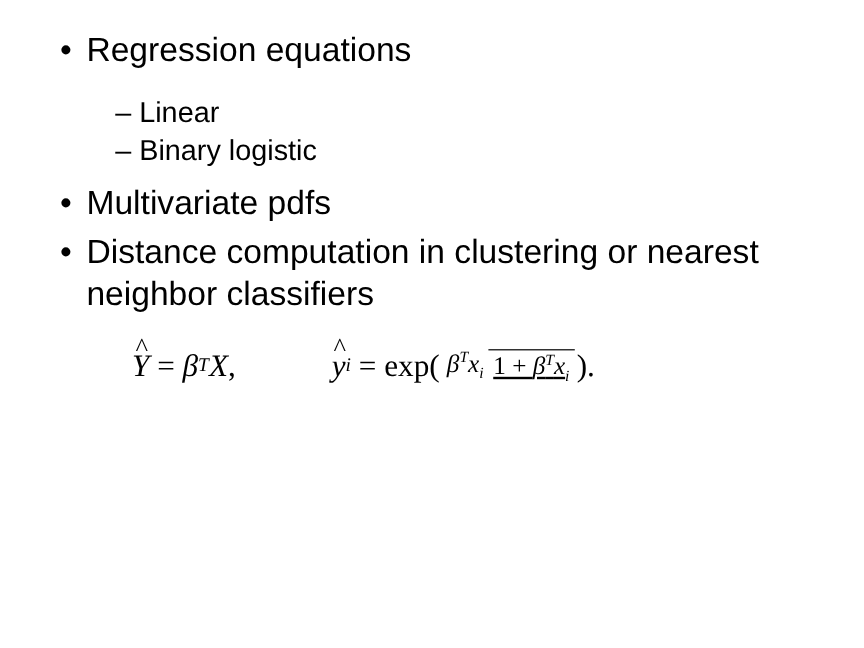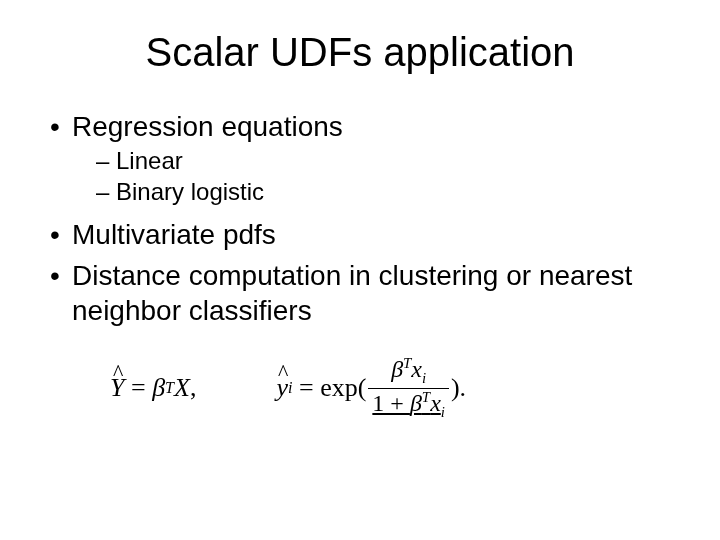--- a/index.html
+++ b/index.html
@@ -3,39 +3,38 @@
 <meta charset="utf-8">
 <style>
   * { margin: 0; padding: 0; box-sizing: border-box; }
   html, body { width: 720px; height: 540px; background: #fff; font-family: Arial, Helvetica, sans-serif; color: #000; }
   .slide { width: 720px; height: 540px; position: relative; padding: 24px 36px 0 36px; }
   .title { font-size: 40px; text-align: center; margin-top: 6px; margin-bottom: 34px; font-weight: 400; }
   .content { padding-left: 8px; }
   ul.level1 { list-style: none; padding-left: 0; }
   ul.level1 > li { position: relative; padding-left: 28px; font-size: 28px; line-height: 1.25; margin-bottom: 6px; }
   ul.level1 > li::before { content: "•"; position: absolute; left: 6px; top: 0; font-size: 28px; }
-  ul.level2 { list-style: none; padding-left: 24px; margin-top: 1px; margin-bottom: 10px; }
+  ul.level2 { list-style: none; padding-left: 24px; margin-top: 20px; margin-bottom: 10px; }
   ul.level2 > li { position: relative; padding-left: 20px; font-size: 24px; line-height: 1.3; }
   ul.level2 > li::before { content: "–"; position: absolute; left: 0; top: 0; font-size: 24px; }
   .formulas { display: flex; flex-direction: row; align-items: center; justify-content: flex-start; gap: 80px; margin-top: 28px; padding-left: 66px; font-family: 'Times New Roman', Times, serif; font-size: 26px; }
   .formula { display: flex; align-items: center; white-space: nowrap; }
   .hat { position: relative; display: inline-block; }
   .hat::before { content: "^"; position: absolute; top: -0.62em; left: 50%; transform: translateX(-50%); font-size: 0.85em; }
   .sup { font-size: 0.62em; vertical-align: super; font-style: italic; }
   .sub { font-size: 0.62em; vertical-align: sub; font-style: italic; }
   .it { font-style: italic; }
-  .frac { display: inline-flex; flex-direction: column; align-items: center; vertical-align: middle; margin: 0 2px; font-size: 24px; line-height: 1.05; }
+  .frac { display: inline-flex; flex-direction: row; align-items: center; vertical-align: middle; margin: 0 2px; font-size: 21px; line-height: 1.05; }
   .frac .num { padding: 0 4px 1px 4px; }
   .frac .den { border-top: 1px solid #000; padding: 1px 4px 0 4px; text-decoration: underline; }
 </style>
 </head>
 <body>
 
 <div class="slide">
-  <h1 class="title">Scalar UDFs application</h1>
 
   <div class="content">
     <ul class="level1">
       <li>
         <span>Regression equations</span>
         <ul class="level2">
           <li><span>Linear</span></li>
           <li><span>Binary logistic</span></li>
         </ul>
       </li>

